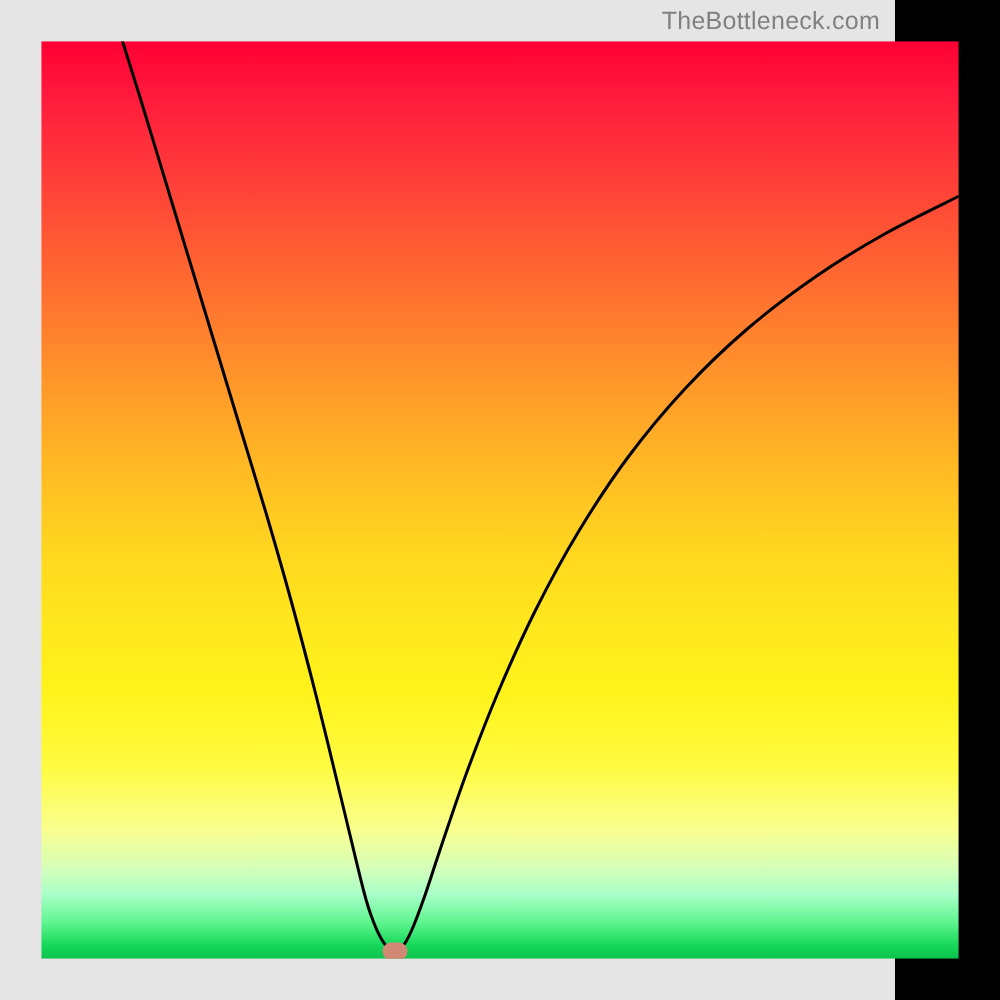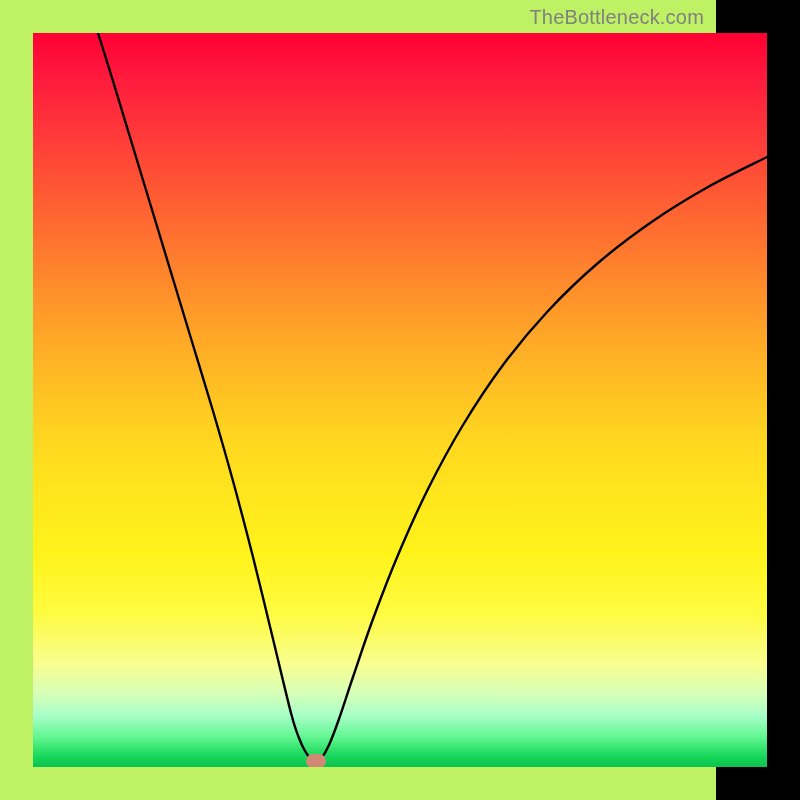--- a/index.html
+++ b/index.html
@@ -7,21 +7,21 @@
     width: 800px;
     height: 800px;
     overflow: hidden;
     background: #000;
     font-family: Arial, Helvetica, sans-serif;
   }
   .frame {
     position: relative;
     width: 716px;
     height: 800px;
-    background: #bef264;
+    background: #e5e5e5;
   }
   .plot-area {
     position: absolute;
     left: 33px;
     top: 33px;
     width: 734px;
     height: 734px;
     overflow: hidden;
   }
   .gradient-bg {

